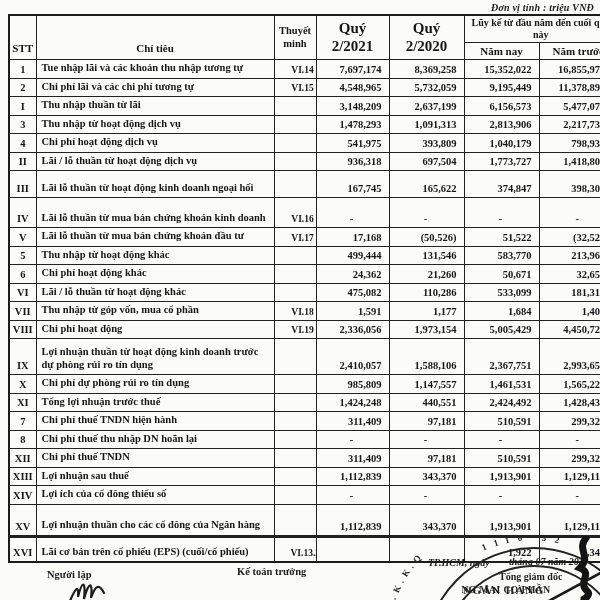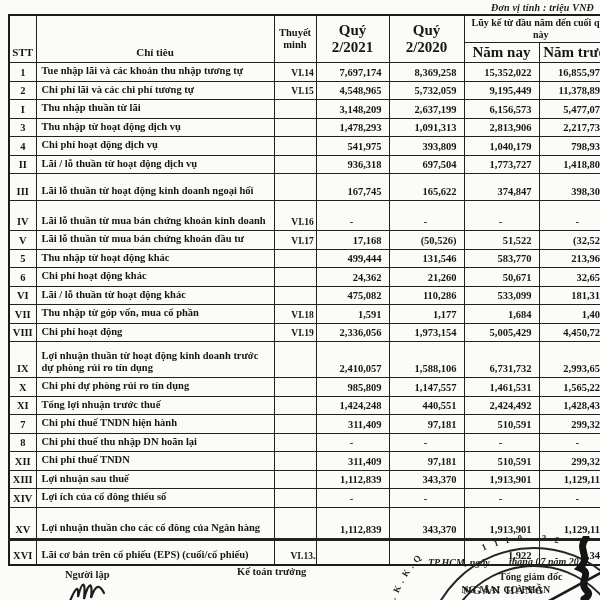--- a/index.html
+++ b/index.html
@@ -18,21 +18,21 @@
     border:2.5px solid #1c1c1c; font-size:10.5px; color:#161616;
   }
   table.report th, table.report td { border:1.6px solid #222; overflow:hidden; }
   thead th { text-align:center; padding:1px 2px; line-height:1.15; }
   tr.hr1 { height:27px; }
   tr.hr2 { height:17px; }
   .h-stt, .h-chitieu { vertical-align:bottom; padding-bottom:4px; font-size:11px; }
   .h-note { font-size:10.5px; vertical-align:middle; }
   .h-q { font-size:15px; vertical-align:middle;margin-left:28px; }
   .h-luyke { font-size:10px; vertical-align:middle; line-height:1.2; }
-  .h-sub { font-size:15px; }
+  .h-sub { font-size:11px; }
   tbody tr { height:18.5px; }
   tbody td { vertical-align:bottom; padding:1px 4px 3px 4px; }
   td.c-stt { text-align:center; padding-left:1px; padding-right:1px; }
   td.c-label { text-align:left; padding-left:5px; line-height:1.18; font-size:10.5px; }
   td.c-note { text-align:center; font-size:9.5px; padding-left:16px; padding-right:1px; }
   td.c-num { text-align:right; padding-right:7px; font-size:10.5px; white-space:nowrap; }
   td.c-last { padding-right:17px; }
   td.dash { text-align:center; padding-right:6px; }
   tbody tr:last-child td { border-top-width:3px; }
   .sig-label { position:absolute; font-size:10.5px; white-space:nowrap; }
@@ -202,21 +202,21 @@
           <td class="c-num">1,973,154</td>
           <td class="c-num">5,005,429</td>
           <td class="c-num c-last">4,450,72</td>
         </tr>
         <tr style="height: 36px;">
           <td class="c-stt">IX</td>
           <td class="c-label">Lợi nhuận thuần từ hoạt động kinh doanh trước dự phòng rủi ro tín dụng</td>
           <td class="c-note"></td>
           <td class="c-num">2,410,057</td>
           <td class="c-num">1,588,106</td>
-          <td class="c-num">6,731,732</td>
+          <td class="c-num">2,367,751</td>
           <td class="c-num c-last">2,993,65</td>
         </tr>
         <tr>
           <td class="c-stt">X</td>
           <td class="c-label">Chi phí dự phòng rủi ro tín dụng</td>
           <td class="c-note"></td>
           <td class="c-num">985,809</td>
           <td class="c-num">1,147,557</td>
           <td class="c-num">1,461,531</td>
           <td class="c-num c-last">1,565,22</td>
@@ -289,21 +289,21 @@
           <td class="c-label">Lãi cơ bản trên cổ phiếu (EPS) (cuối/cổ phiếu)</td>
           <td class="c-note">VI.13.2</td>
           <td class="c-num"></td>
           <td class="c-num"></td>
           <td class="c-num">1,922</td>
           <td class="c-num c-last">1,34</td>
         </tr>
       </tbody>
   </table>
 
-  <div class="sig-label" style="left:65px; top:569px;">Người lập</div>
+  <div class="sig-label" style="left:47px; top:569px;">Người lập</div>
   <div class="sig-label" style="left:237px; top:566px;">Kế toán trưởng</div>
   <div class="date-part" style="left:428px; top:557px;">TP.HCM, ngày</div>
   <div class="date-part" style="left:509px; top:556px;">tháng 07 năm 202</div>
   <div class="sig-label" style="left:499px; top:571px; font-size:10px;">Tổng giám đốc</div>
 
   <div class="stamp-circle" style="left:424px; top:547px; width:216px; height:216px;"></div>
   <div class="stamp-circle" style="left:442px; top:565px; width:180px; height:180px; border-width:2px;"></div>
   <div class="stamp-text" style="left:504px; top:584px; font-size:11px; letter-spacing:1.5px;">NGÂN HÀNG</div>
   <div class="stamp-text" style="left:506px; top:585px; font-size:9.5px; letter-spacing:0.5px;">NG MAI CO PHẦN</div>
   <div id="stamp-ring">

